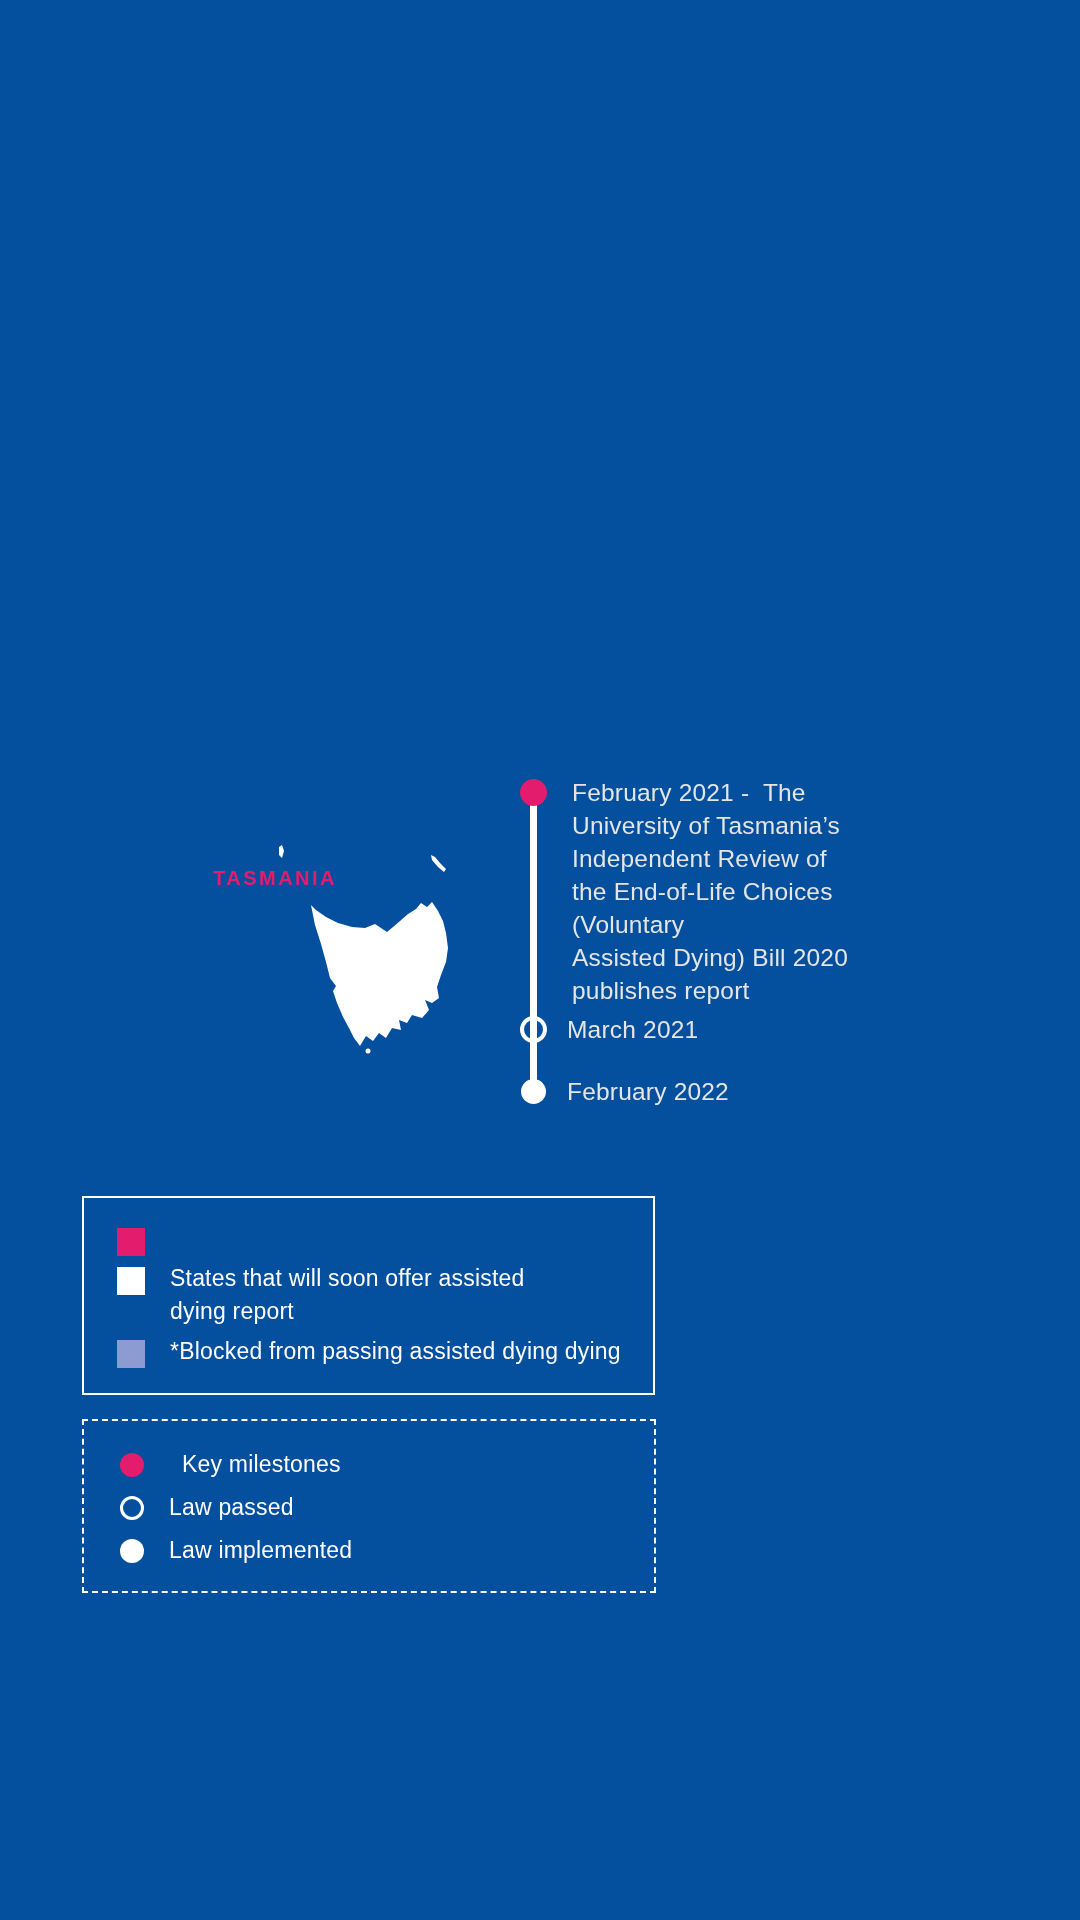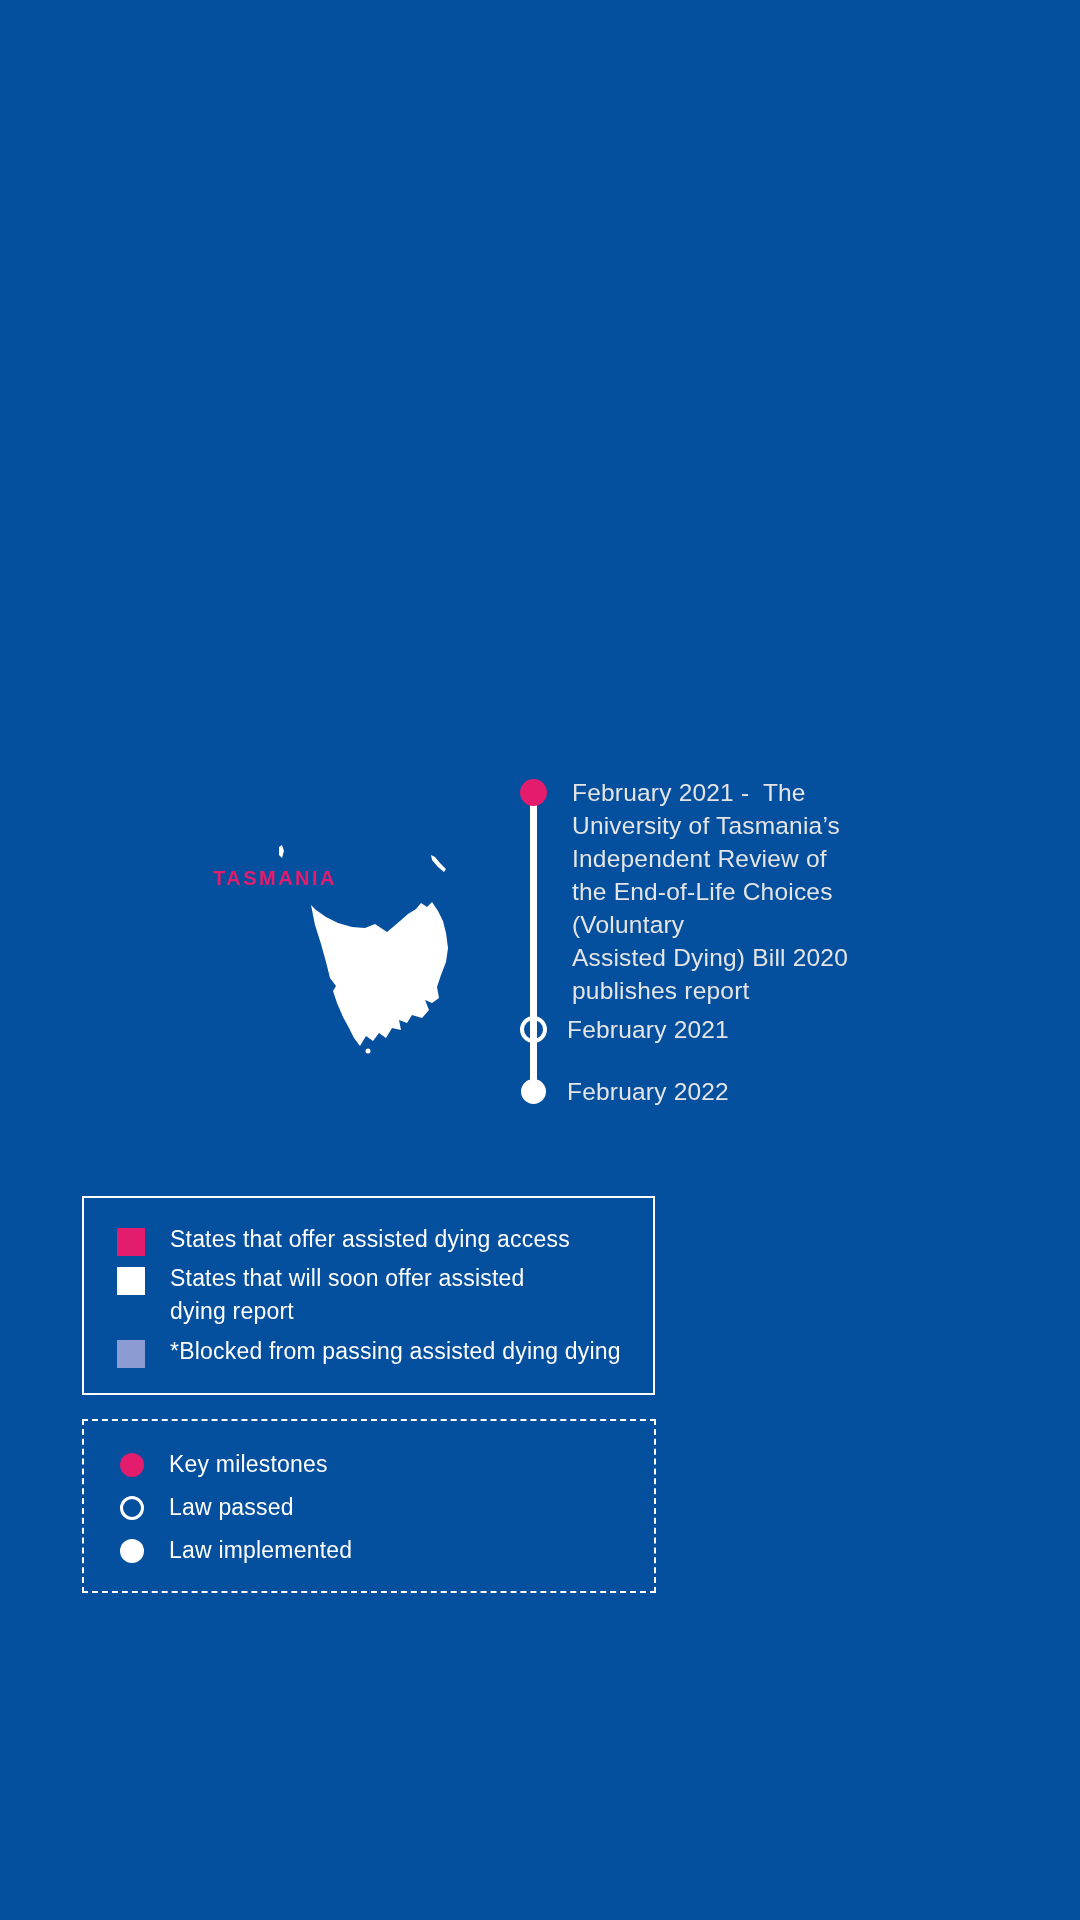--- a/index.html
+++ b/index.html
@@ -80,38 +80,37 @@
   <div class="node node-passed"></div>
   <div class="node node-implemented"></div>
 
   <div class="tl-text tl-text-feb">February 2021 -  The
 University of Tasmania’s
 Independent Review of
 the End-of-Life Choices
 (Voluntary
 Assisted Dying) Bill 2020
 publishes report</div>
-  <div class="tl-text tl-text-march">February 2021</div>
+  <div class="tl-text tl-text-march">March 2021</div>
   <div class="tl-text tl-text-oct">February 2022</div>
 
   <div class="legend-solid">
     <div class="swatch swatch-pink" style="left:33px; top:30px;"></div>
-    <div class="lg-label" style="left:86px; top:25px;">States that offer assisted dying access</div>
 
     <div class="swatch swatch-white" style="left:33px; top:69px;"></div>
     <div class="lg-label" style="left:86px; top:64px;">States that will soon offer assisted
 dying report</div>
 
     <div class="swatch swatch-lavender" style="left:33px; top:142px;"></div>
     <div class="lg-label" style="left:86px; top:137px;">*Blocked from passing assisted dying dying</div>
   </div>
 
   <div class="legend-dashed">
     <div class="lg-circle lg-circle-pink" style="left:36px; top:32px;"></div>
-    <div class="lg-label" style="left:85px; top:27px;text-align:right;">Key milestones</div>
+    <div class="lg-label" style="left:98px; top:27px;text-align:right;">Key milestones</div>
 
     <div class="lg-circle lg-circle-open" style="left:36px; top:75px;"></div>
     <div class="lg-label" style="left:85px; top:70px;">Law passed</div>
 
     <div class="lg-circle lg-circle-white" style="left:36px; top:118px;"></div>
     <div class="lg-label" style="left:85px; top:113px;">Law implemented</div>
   </div>
 
 </div>
 

